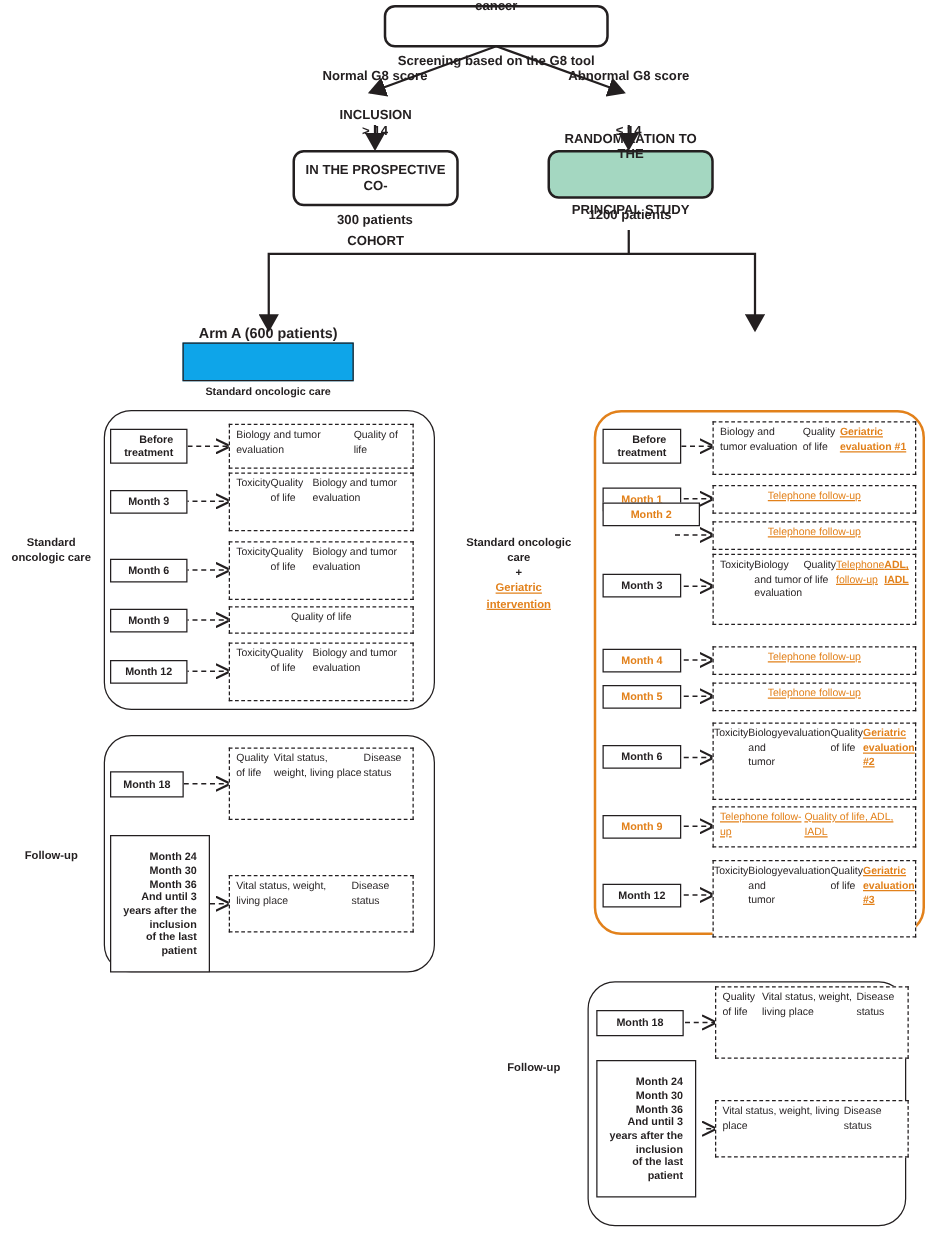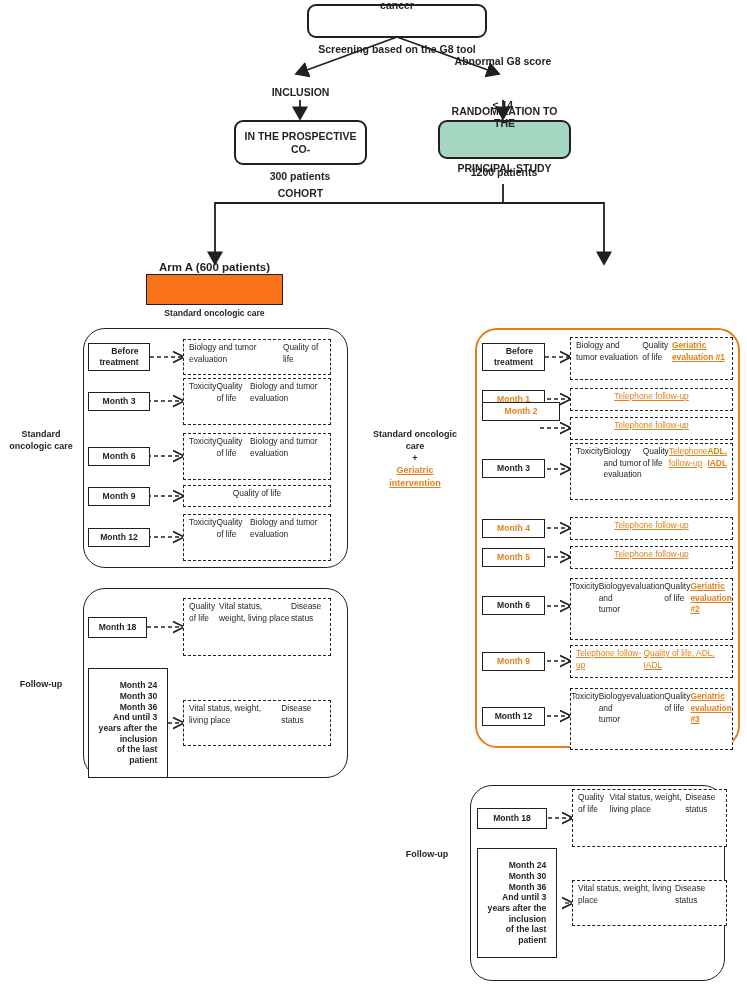--- a/index.html
+++ b/index.html
@@ -41,21 +41,21 @@
   }
   .roundbox.green{ background:#a4d7c1; }
   .plaintext{
     font-weight:bold;
     font-size:10.5px;
   }
 
   
   .armbox{
     border:1.6px solid #231f20;
-    background:#f97316;
+    background:#0ea5e9;
     padding:3px 10px;
   }
   .armbox .arm-title{ font-weight:bold; font-size:11.5px; }
   .armbox .arm-sub{ font-weight:bold; font-size:8.6px; margin-top:1px;}
 
   
   .group{
     position:absolute;
     box-sizing:border-box;
     border:1.8px solid #231f20;
@@ -161,20 +161,24 @@
 
     <path d="M548,818 L572,818" stroke="#231f20" stroke-width="1.3" fill="none" stroke-dasharray="4,3" marker-end="url(#ahthin)"></path>
     <path d="M565,903 L572,903" stroke="#231f20" stroke-width="1.3" fill="none" stroke-dasharray="4,3" marker-end="url(#ahthin)"></path>
   </svg>
 
   <div class="node roundbox" style="left:307px; top:4px; width:180px; height:34px;">
     <span>Patient ≥ 70 years old with cancer</span>
     <span>Screening based on the G8 tool</span>
   </div>
 
+  <div class="node" style="left:235px; top:68px; width:130px; height:30px;">
+    <span class="plaintext">Normal G8 score</span>
+    <span class="plaintext">&gt; 14</span>
+  </div>
 
   <div class="node" style="left:438px; top:68px; width:130px; height:30px;">
     <span class="plaintext">Abnormal G8 score</span>
     <span class="plaintext">≤ 14</span>
   </div>
 
   <div class="node roundbox" style="left:234px; top:120px; width:133px; height:45px;">
     <span>INCLUSION</span>
     <span>IN THE PROSPECTIVE CO-</span>
     <span>COHORT</span>

